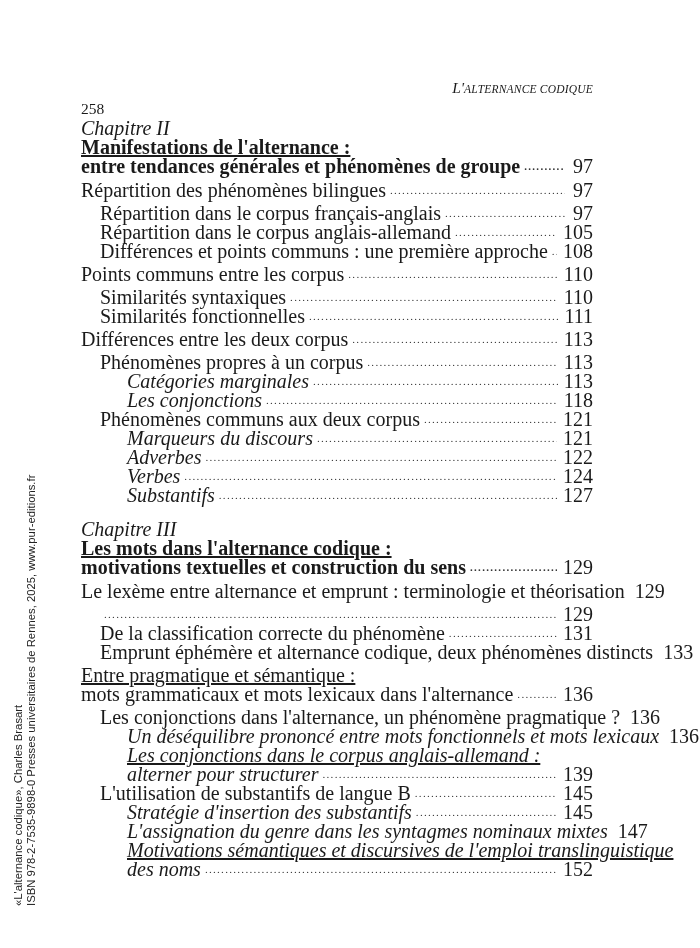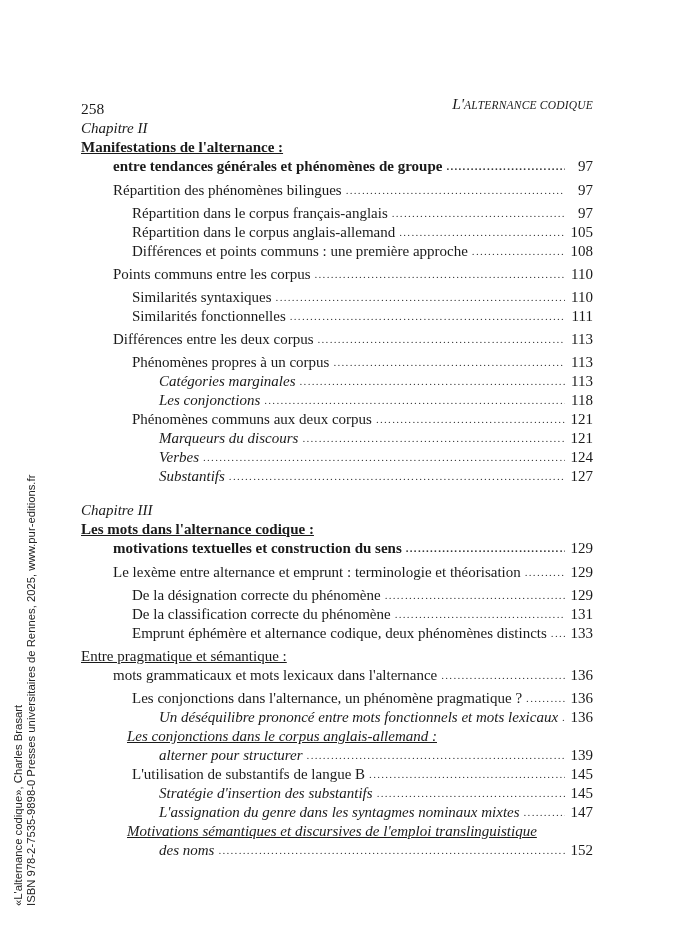--- a/index.html
+++ b/index.html
@@ -3,24 +3,24 @@
 <meta charset="utf-8">
 <style>
   html, body { margin:0; padding:0; background:#ffffff; }
   body { width:700px; height:948px; position:relative; overflow:hidden;
          font-family:"Liberation Serif", "DejaVu Serif", serif; color:#1a1a1a; }
   .side { position:absolute; left:12px; top:906px; transform-origin:0 0; transform:rotate(-90deg);
           font-family:"Liberation Sans", "DejaVu Sans", sans-serif; font-size:11.3px; line-height:13px;
           color:#222; white-space:nowrap; }
   .header { position:absolute; left:81px; right:107px; top:79px; height:20px; font-size:15.5px; }
   .pnum { position:absolute; left:0; top:0;margin-top:21px; }
-  .rtitle { position:absolute; right:0; top:0; font-style:italic;margin-top:16px; }
+  .rtitle { position:absolute; right:0; top:0; font-style:italic; }
   .rtitle .sc { font-size:11.5px; letter-spacing:0.2px; }
-  .toc { position:absolute; left:81px; width:512px; top:118px; font-size:15px; }
-  .line { display:flex; align-items:center; height:19px; line-height:19px; white-space:nowrap;margin-left:32px; }
+  .toc { position:absolute; left:81px; width:512px; top:118px; font-size:20px; }
+  .line { display:flex; align-items:center; height:19px; line-height:19px; white-space:nowrap; }
   .line .t { flex:0 0 auto; }
   .line .dots { flex:1 1 auto; overflow:hidden; margin:0 6px 0 4px; color:#333; font-size:11px; letter-spacing:1.3px; }
   .line .dots::before { content:"................................................................................................................................................................................................................................................"; }
   .line .pg { flex:0 0 auto; text-align:right; min-width:22px; }
   .l0 { padding-left:0; }
   .l1 { padding-left:19px; }
   .l2 { padding-left:46px; }
   .it { font-style:italic; }
   .b { font-weight:bold; }
   .chap { font-style:italic; height:20px; line-height:20px; }
@@ -119,20 +119,25 @@
     <span class="t">Phénomènes communs aux deux corpus</span>
       <span class="dots"></span>
       <span class="pg">121</span>
   </div>
   <div class="line l2">
     <span class="t it">Marqueurs du discours</span>
       <span class="dots"></span>
       <span class="pg">121</span>
   </div>
   <div class="line l2">
+    <span class="t it">Adverbes</span>
+      <span class="dots"></span>
+      <span class="pg">122</span>
+  </div>
+  <div class="line l2">
     <span class="t it">Verbes</span>
       <span class="dots"></span>
       <span class="pg">124</span>
   </div>
   <div class="line l2">
     <span class="t it">Substantifs</span>
       <span class="dots"></span>
       <span class="pg">127</span>
   </div>
 
@@ -147,21 +152,20 @@
   </div>
   <div class="gap-m"></div>
 
   <div class="line l0">
     <span class="t">Le lexème entre alternance et emprunt : terminologie et théorisation</span>
       <span class="dots"></span>
       <span class="pg">129</span>
   </div>
   <div class="gap-s"></div>
   <div class="line l1">
-    <span class="t">De la désignation correcte du phénomène</span>
       <span class="dots"></span>
       <span class="pg">129</span>
   </div>
   <div class="line l1">
     <span class="t">De la classification correcte du phénomène</span>
       <span class="dots"></span>
       <span class="pg">131</span>
   </div>
   <div class="line l1">
     <span class="t">Emprunt éphémère et alternance codique, deux phénomènes distincts</span>

